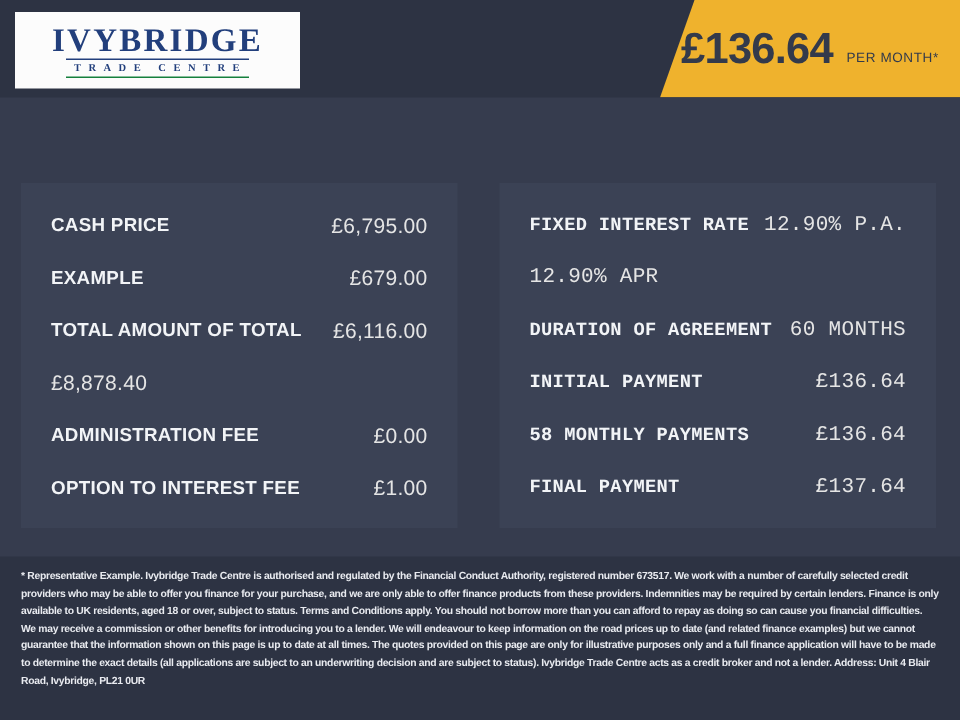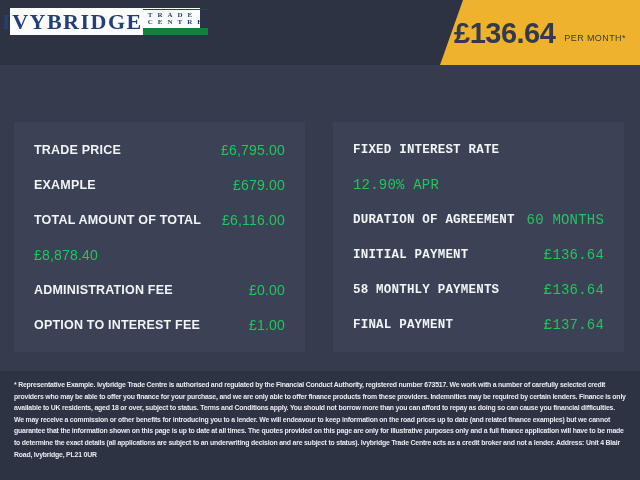--- a/index.html
+++ b/index.html
@@ -5,31 +5,31 @@
   html,body{margin:0;padding:0;background:#20242f;}
   .page{
     position:relative;width:640px;height:480px;overflow:hidden;
     background:#363c4e;
     font-family:"Liberation Sans", sans-serif;
     -webkit-font-smoothing:antialiased;
   }
   
   .header{position:absolute;left:0;top:0;width:640px;height:65px;background:#2d3343;}
   .logo-box{
-    position:absolute;left:10px;top:8px;width:190px;height:27px;background:#fcfcfc;
-    display:flex;flex-direction:row;align-items:center;justify-content:center;
+    position:absolute;left:10px;top:8px;width:190px;height:51px;background:#fcfcfc;
+    display:flex;flex-direction:column;align-items:center;justify-content:center;
   }
   .logo-name{
     font-family:"Liberation Serif", serif;font-size:22px;line-height:1;
     color:#223f7c;letter-spacing:1.5px;font-weight:600;margin-top:1px;
   }
   .logo-sub{
     font-family:"Liberation Serif", serif;font-size:7px;line-height:1;
     color:#223f7c;letter-spacing:5px;font-weight:700;
-    border-top:1px solid #223f7c;border-bottom:7px solid #15803d;
+    border-top:1px solid #223f7c;border-bottom:1px solid #15803d;
     padding:2px 1px 2px 5px;margin-top:1px;
   }
   .price-banner{
     position:absolute;right:0;top:0;width:200px;height:65px;background:#efb22d;
     clip-path:polygon(23px 0, 100% 0, 100% 100%, 0 100%);
     display:flex;align-items:baseline;justify-content:flex-start;
     padding-left:14px;box-sizing:border-box;
   }
   .price-amount{
     font-size:29px;font-weight:700;color:#333a4b;letter-spacing:-0.5px;
@@ -52,21 +52,21 @@
   .panel.left{left:14px;}
   .panel.right{left:333px;font-family:Liberation Mono, monospace;}
   .row{
     height:35px;display:flex;align-items:center;justify-content:space-between;
     padding:0 20px;
   }
   .row .label{
     font-size:12.5px;font-weight:700;color:#f2f4f7;letter-spacing:0.2px;white-space:nowrap;
   }
   .row .value{
-    font-size:14px;font-weight:400;color:#22c55e;letter-spacing:0.2px;white-space:nowrap;
+    font-size:14px;font-weight:400;color:#e5e5e5;letter-spacing:0.2px;white-space:nowrap;
   }
   
   .footer{
     position:absolute;left:0;top:371px;width:640px;height:109px;background:#2d3343;
     box-sizing:border-box;padding:8px 14px 0 14px;
   }
   .footer p{
     margin:0;font-size:6.9px;line-height:11.6px;letter-spacing:-0.2px;
     color:#e9ebf0;font-weight:600;
   }
@@ -83,21 +83,21 @@
     </div>
     <div class="price-banner">
       <span class="price-amount">£136.64</span>
       <span class="price-period">PER MONTH*</span>
     </div>
   </div>
 
 
   <div class="panel left">
     <div class="row">
-      <span class="label">TRADE PRICE</span>
+      <span class="label">CASH PRICE</span>
       <span class="value">£6,795.00</span>
     </div>
     <div class="row">
       <span class="label">EXAMPLE</span>
       <span class="value">£679.00</span>
     </div>
     <div class="row">
       <span class="label">TOTAL AMOUNT OF TOTAL</span>
       <span class="value">£6,116.00</span>
     </div>
@@ -110,20 +110,21 @@
     </div>
     <div class="row">
       <span class="label">OPTION TO INTEREST FEE</span>
       <span class="value">£1.00</span>
     </div>
   </div>
 
   <div class="panel right">
     <div class="row">
       <span class="label">FIXED INTEREST RATE</span>
+      <span class="value">12.90% P.A.</span>
     </div>
     <div class="row">
       <span class="value">12.90% APR</span>
     </div>
     <div class="row">
       <span class="label">DURATION OF AGREEMENT</span>
       <span class="value">60 MONTHS</span>
     </div>
     <div class="row">
       <span class="label">INITIAL PAYMENT</span>

